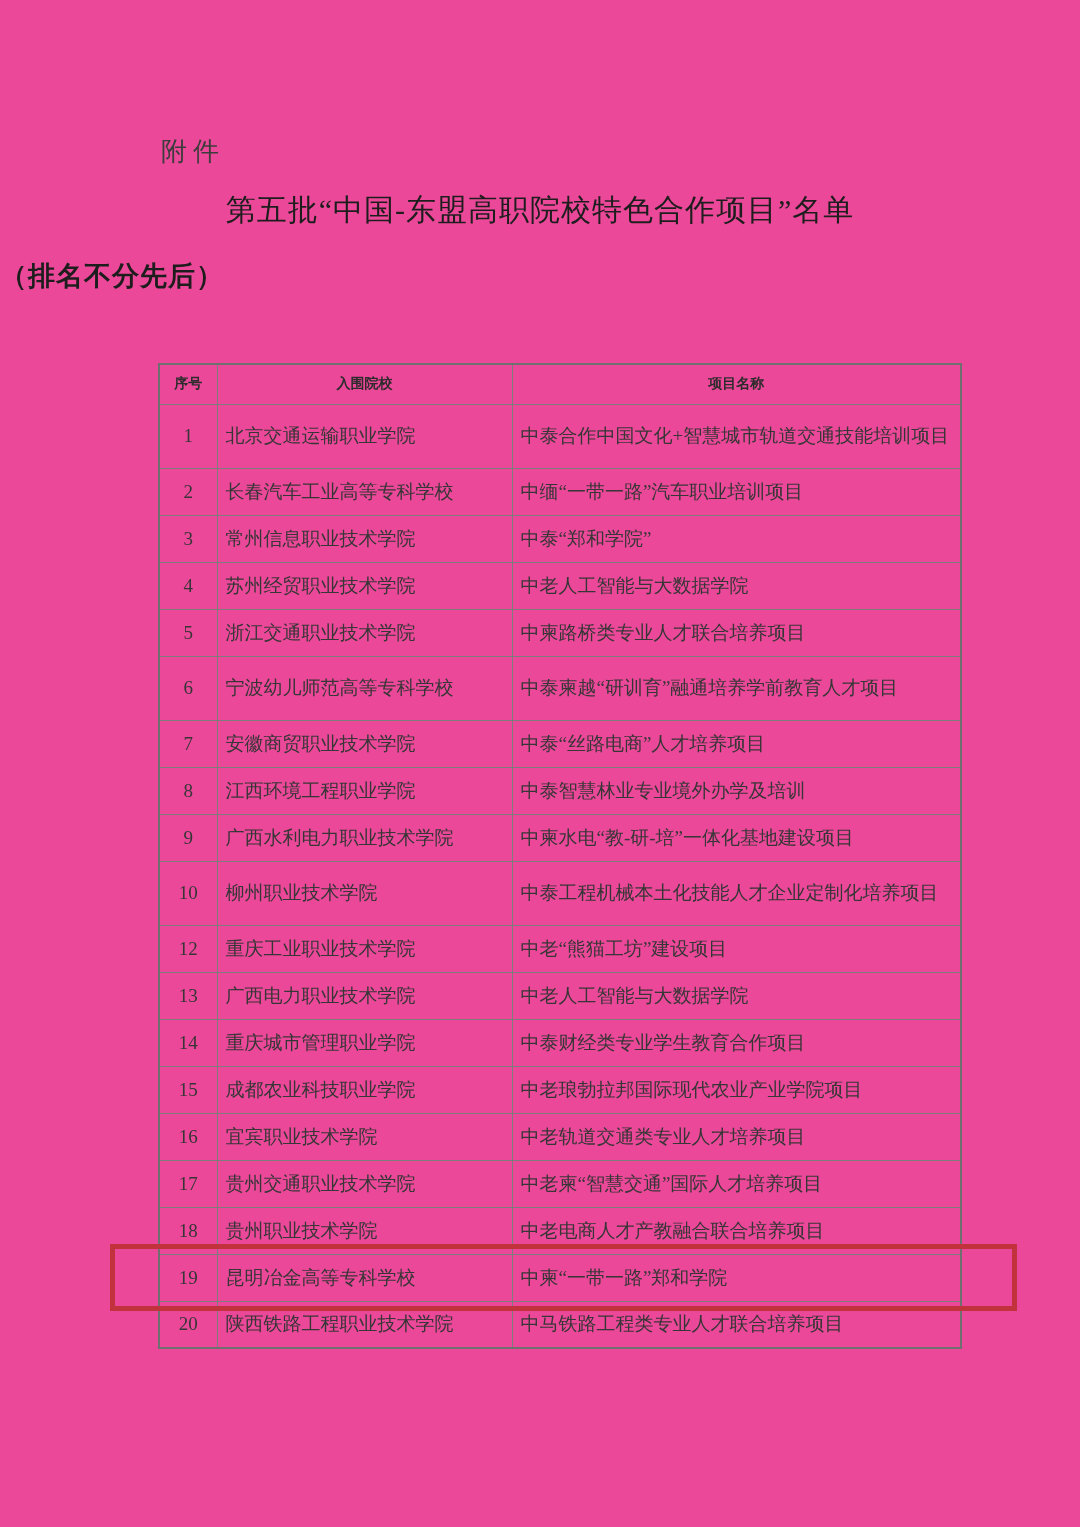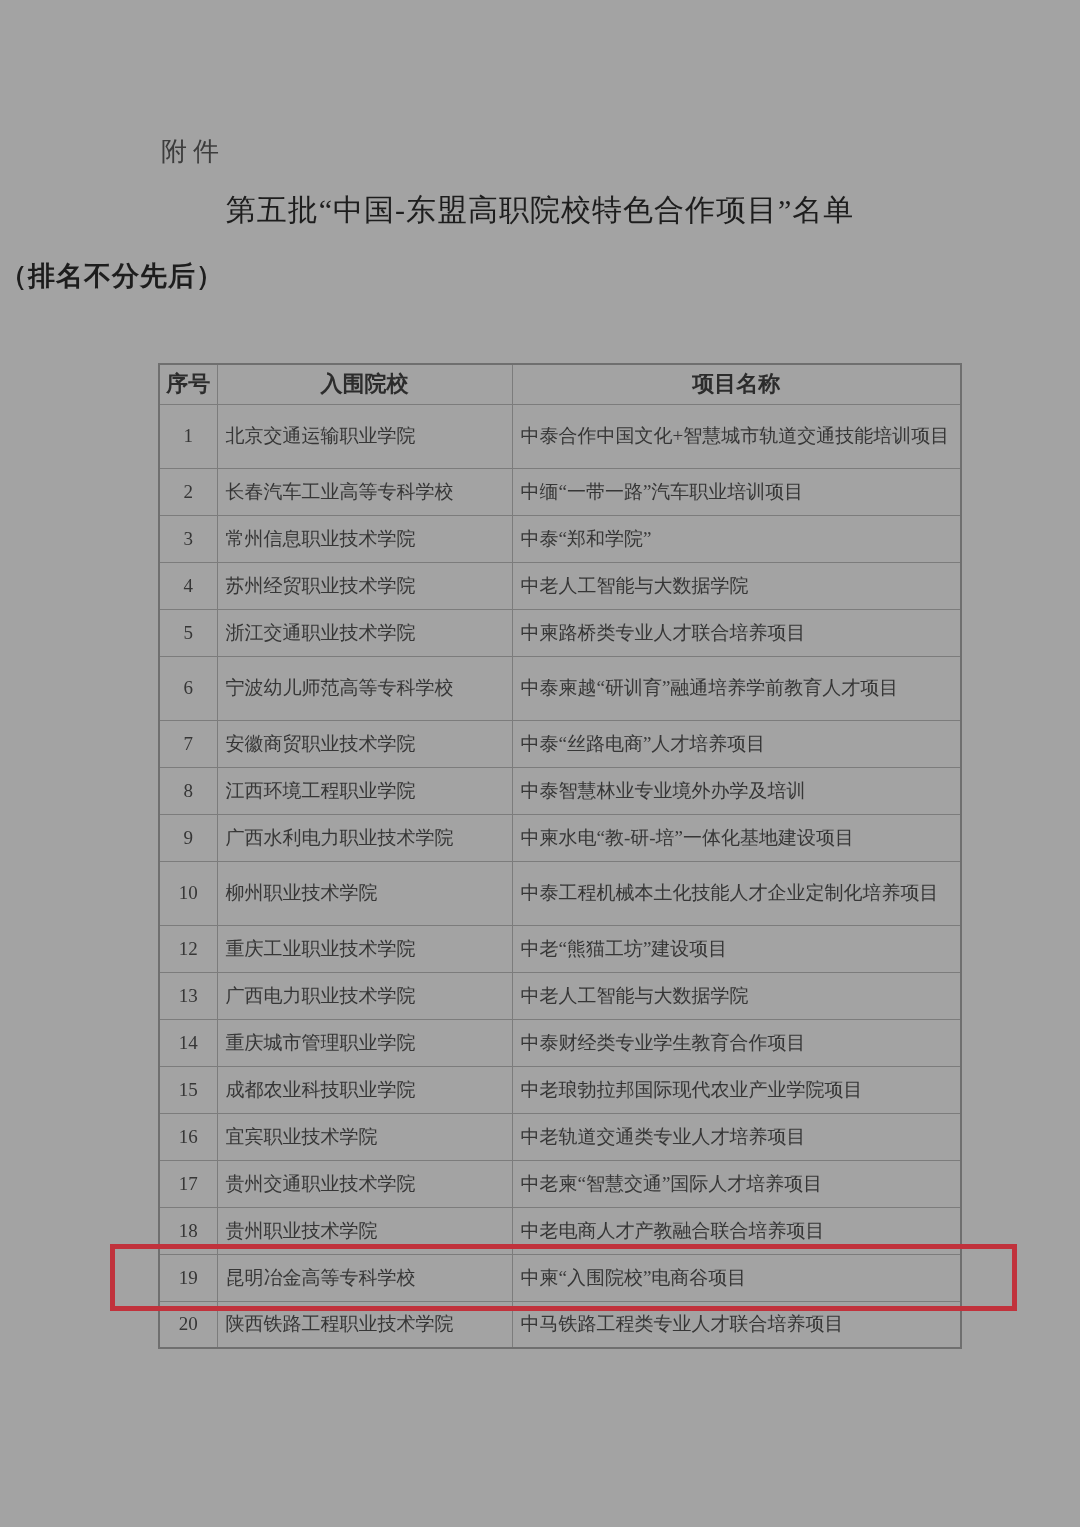--- a/index.html
+++ b/index.html
@@ -5,21 +5,21 @@
   html, body {
     margin: 0;
     padding: 0;
     background: #f3f3f3;
   }
   .page {
     position: relative;
     width: 1080px;
     height: 1527px;
     margin: 0 auto;
-    background: #a3a3a3;
+    background: #ec4899;
     font-family: "Liberation Serif", "DejaVu Serif", serif;
     color: #353535;
     overflow: hidden;
   }
   .attachment-label {
     position: absolute;
     left: 161px;
     top: 134px;
     font-size: 26px;
     color: #3c3c3c;
@@ -58,21 +58,21 @@
     border: 2px solid #6f6f6f;
   }
   table.projects th,
   table.projects td {
     border: 1px solid #7c7c7c;
     vertical-align: middle;
     box-sizing: border-box;
   }
   table.projects th {
     height: 40px;
-    font-size: 22px;
+    font-size: 14px;
     font-weight: 700;
     text-align: center;
     color: #2c2c2c;
     padding: 2px 4px;
   }
   table.projects td {
     font-size: 19px;
     line-height: 26px;
     color: #363636;
     padding: 5px 8px;
@@ -204,21 +204,21 @@
     <td class="c-project">中老柬“智慧交通”国际人才培养项目</td>
   </tr>
         <tr class="row-single highlighted">
     <td class="c-no">18</td>
     <td class="c-school">贵州职业技术学院</td>
     <td class="c-project">中老电商人才产教融合联合培养项目</td>
   </tr>
         <tr class="row-single">
     <td class="c-no">19</td>
     <td class="c-school">昆明冶金高等专科学校</td>
-    <td class="c-project">中柬“入围院校”电商谷项目</td>
+    <td class="c-project">中柬“一带一路”郑和学院</td>
   </tr>
         <tr class="row-single">
     <td class="c-no">20</td>
     <td class="c-school">陕西铁路工程职业技术学院</td>
     <td class="c-project">中马铁路工程类专业人才联合培养项目</td>
   </tr>
       </tbody>
   </table>
 
   <div class="highlight-box" id="highlight-box" style="border-color: rgb(193, 50, 60); left: 110px; top: 1244px; width: 907px; height: 67px;"></div>

